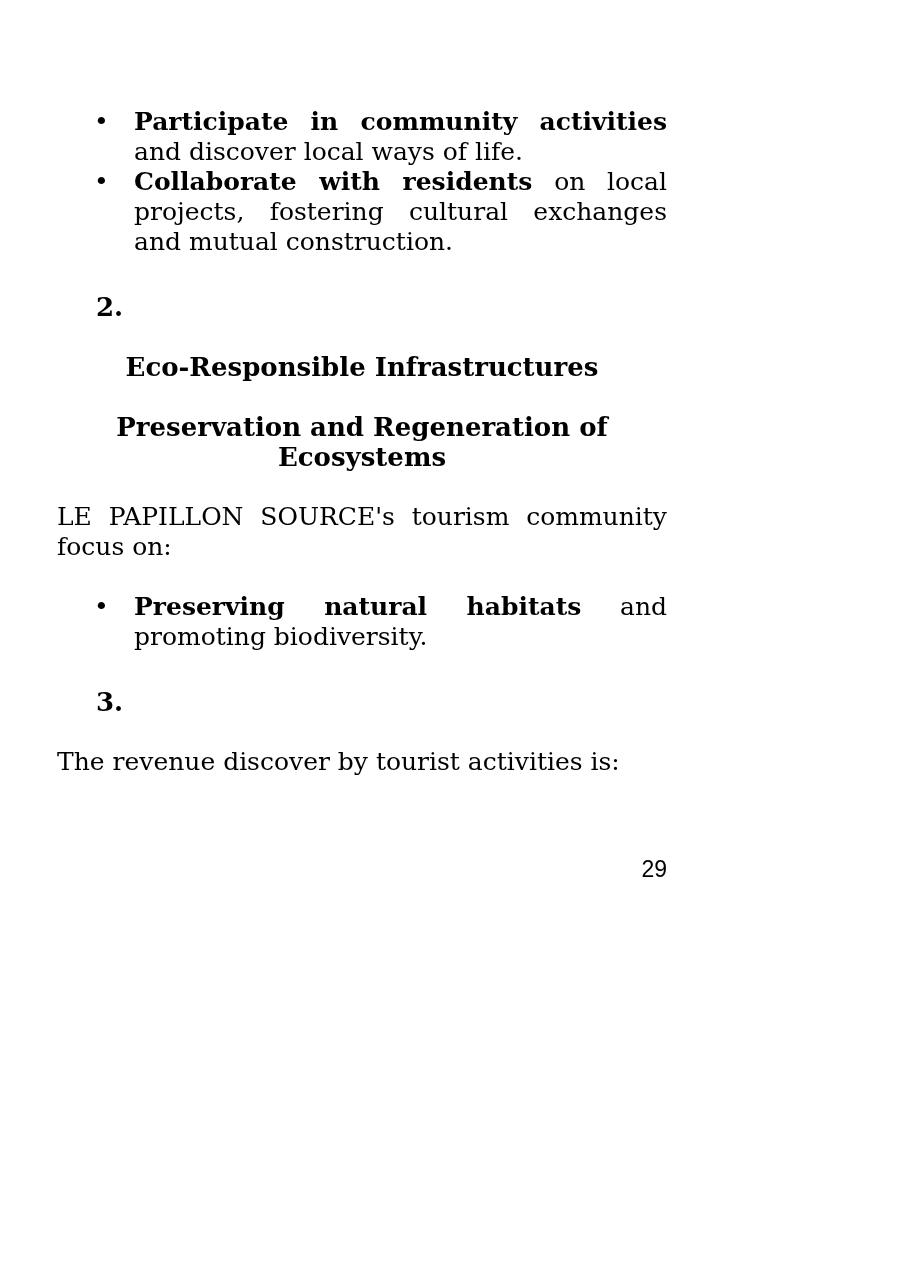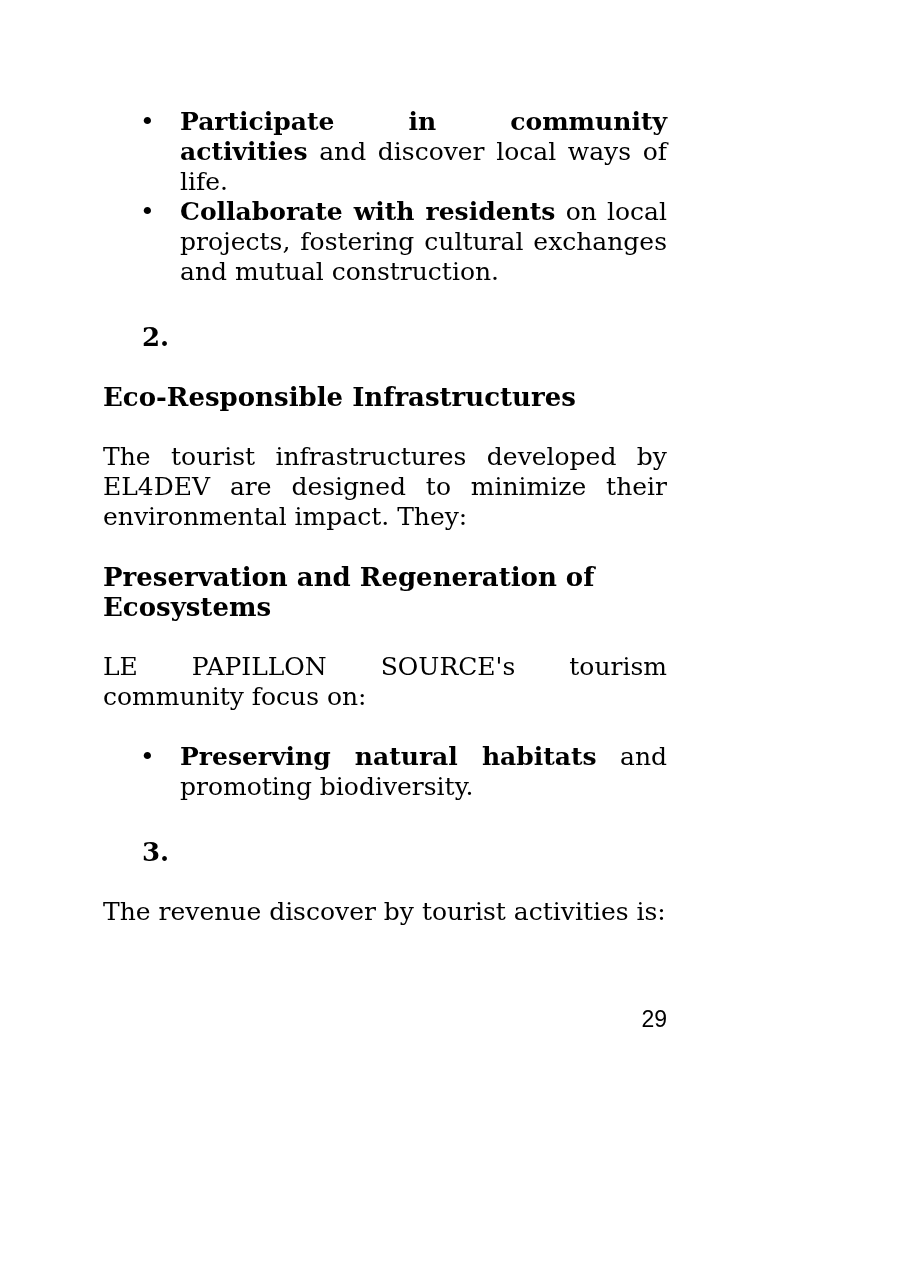--- a/index.html
+++ b/index.html
@@ -10,21 +10,21 @@
   body {
     width: 903px;
     min-height: 1280px;
     font-family: "DejaVu Serif", serif;
     color: #000000;
   }
   .page {
     box-sizing: border-box;
     width: 770px;
     min-height: 1280px;
-    padding: 107px 103px 20px 103px;
+    padding: 107px 103px 20px 57px;
     background: #ffffff;
   }
   .doc-text {
     font-size: 25px;
     line-height: 30px;
     text-align: justify;
   }
   ul.doc-list {
     list-style: none;
     margin: 0;
@@ -54,21 +54,21 @@
     font-size: 26px;
     line-height: 30px;
     font-weight: bold;
     text-align: left;
   }
   h3.subhead {
     margin: 30px 0 0 0;
     font-size: 26px;
     line-height: 30px;
     font-weight: bold;
-    text-align: left;
+    text-align: center;
   }
   p.body-par {
     margin: 30px 0 0 0;
   }
   .page-number {
     margin-top: 78px;
     text-align: right;
     font-family: "Liberation Sans", sans-serif;
     font-size: 23px;
     line-height: 28px;
@@ -84,21 +84,20 @@
     <li><strong>Participate in community activities</strong><span> and discover local ways of life.</span></li>
     <li><strong>Collaborate with residents</strong><span> on local projects, fostering cultural exchanges and mutual construction.</span></li>
   </ul>
 
   <h2 class="numbered">
     <span>2.</span>
   </h2>
 
   <h3 class="subhead">Eco-Responsible Infrastructures</h3>
 
-  <p class="doc-text body-par">The tourist infrastructures developed by EL4DEV are designed to minimize their environmental impact. They:</p>
 
 
   <h3 class="subhead">Preservation and Regeneration of Ecosystems</h3>
 
   <p class="doc-text body-par">LE PAPILLON SOURCE's tourism community focus on:</p>
 
   <ul class="doc-list spaced">
     <li><strong>Preserving natural habitats</strong><span> and promoting biodiversity.</span></li>
   </ul>
 

